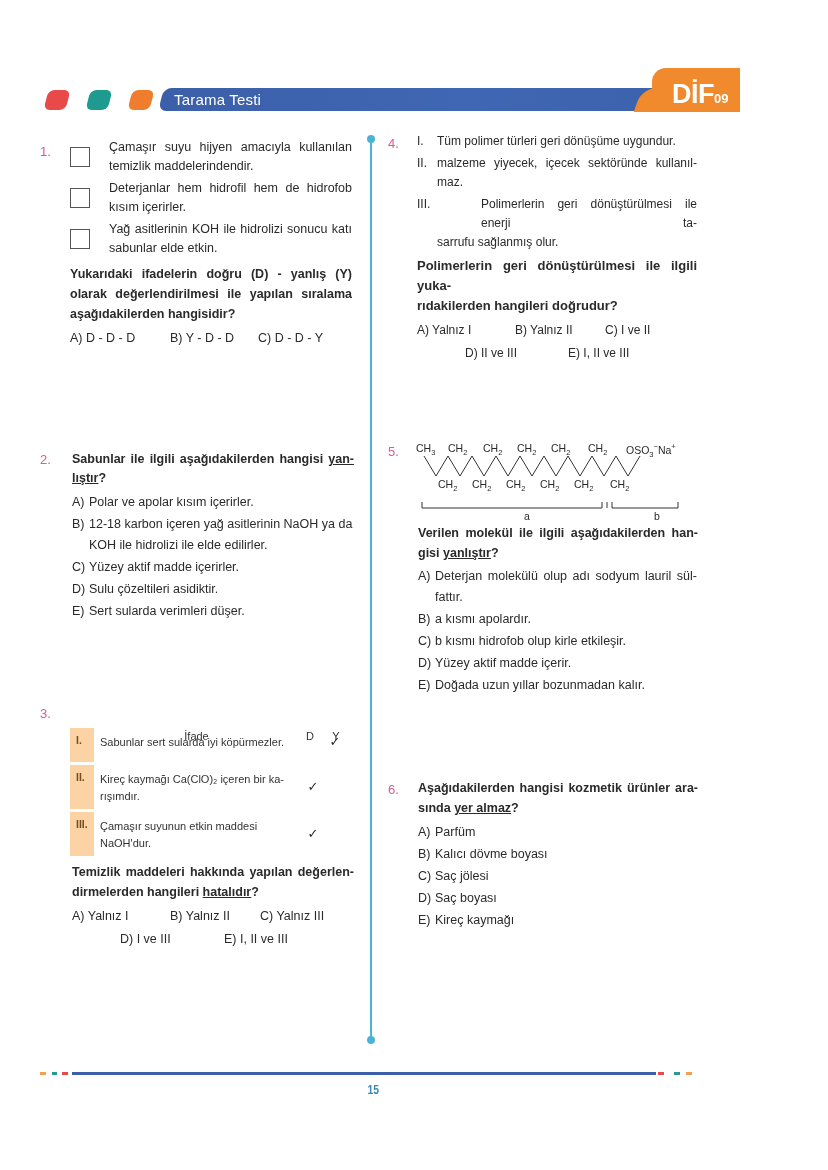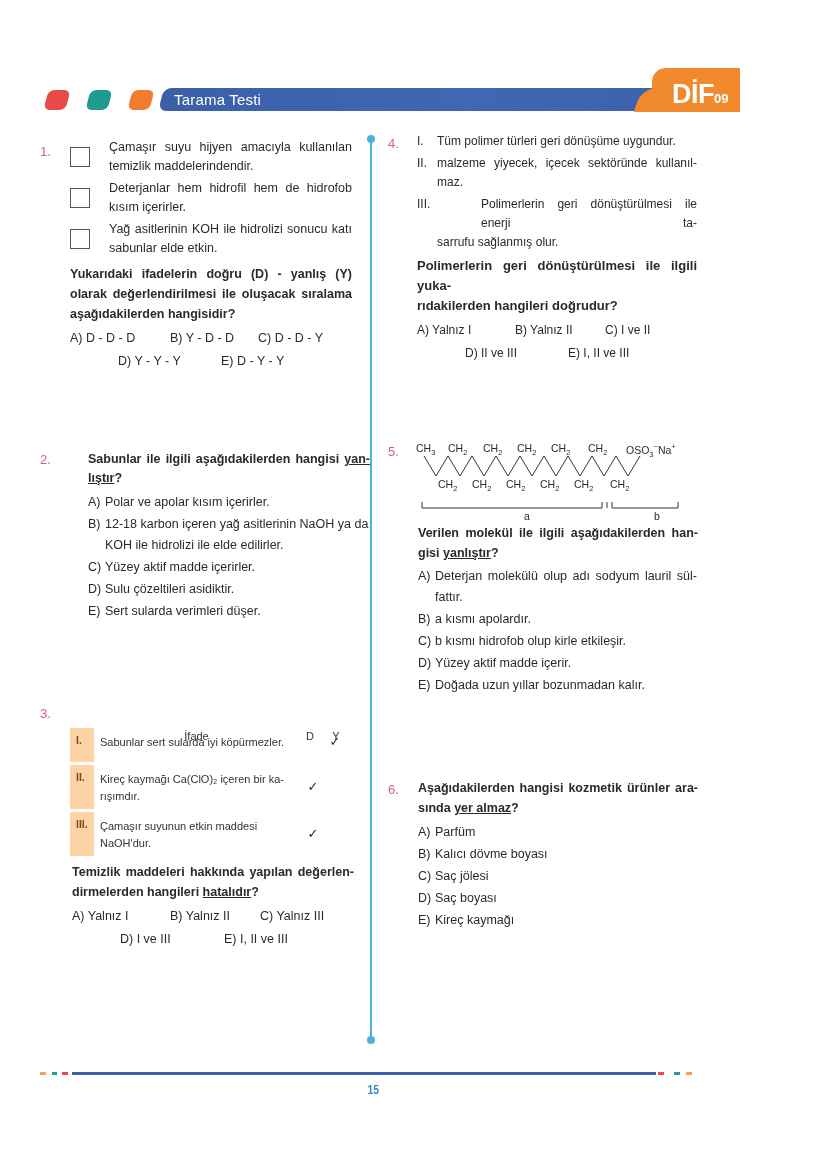--- a/index.html
+++ b/index.html
@@ -97,36 +97,32 @@
   </div>
   <div class="cb-row">
     <div class="cb"></div>
     <div style="width:243px;">
       <div style="text-align:justify;text-align-last:justify;">Yağ asitlerinin KOH ile hidrolizi sonucu katı</div>
       <div>sabunlar elde etkin.</div>
     </div>
   </div>
   <div class="bold" style="margin-top:6px; line-height:20px;">
     <div style="text-align:justify;text-align-last:justify;">Yukarıdaki ifadelerin doğru (D) - yanlış (Y)</div>
-    <div style="text-align:justify;text-align-last:justify;">olarak değerlendirilmesi ile oluşacak sıralama</div>
+    <div style="text-align:justify;text-align-last:justify;">olarak değerlendirilmesi ile yapılan sıralama</div>
     <div>aşağıdakilerden hangisidir?</div>
   </div>
   <div class="opts-row" style="margin-top:3px; line-height:23px;">
     <span style="width:100px;">A) D - D - D</span>
     <span style="width:88px;">B) Y - D - D</span>
     <span>C) D - D - Y</span>
   </div>
-  <div class="opts-row" style="padding-left:48px; line-height:23px;">
-    <span style="width:103px;">D) Y - Y - Y</span>
-    <span>E) D - Y - Y</span>
-  </div>
 </div>
 
 <div class="qnum" style="left:40px; top:452px;">2.</div>
-<div class="q" style="left:88px; top:450px; width:282px;">
+<div class="q" style="left:72px; top:450px; width:282px;">
   <div class="bold" style="text-align:justify;text-align-last:justify;"><span>Sabunlar ile ilgili aşağıdakilerden hangisi </span><span class="u">yan-</span></div>
   <div class="bold"><span class="u">lıştır</span><span>?</span></div>
   <div style="margin-top:4px; line-height:21px;">
     <div class="opt">
         <span class="l">A)</span>
         <span>Polar ve apolar kısım içerirler.</span>
       </div>
     <div class="opt" style="margin-top:1px;">
         <span class="l">B)</span>
         <span>

